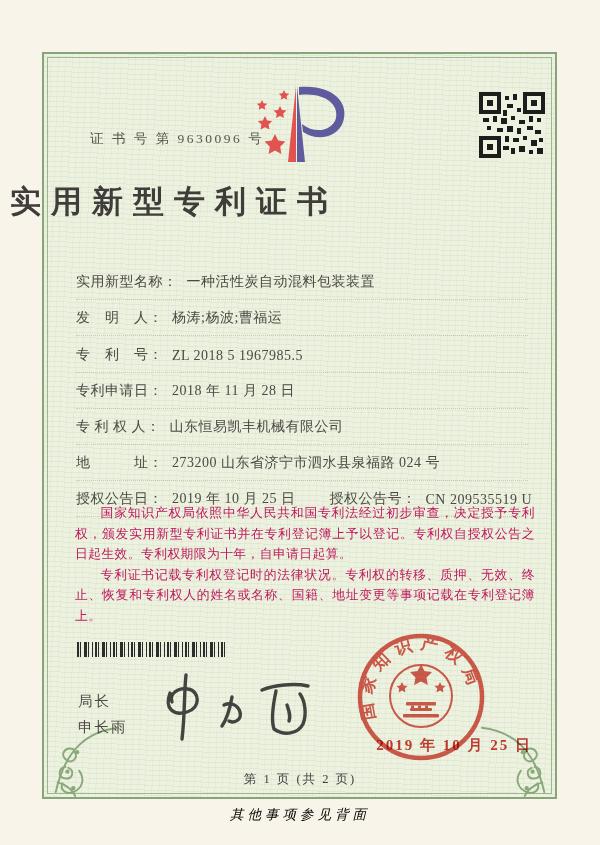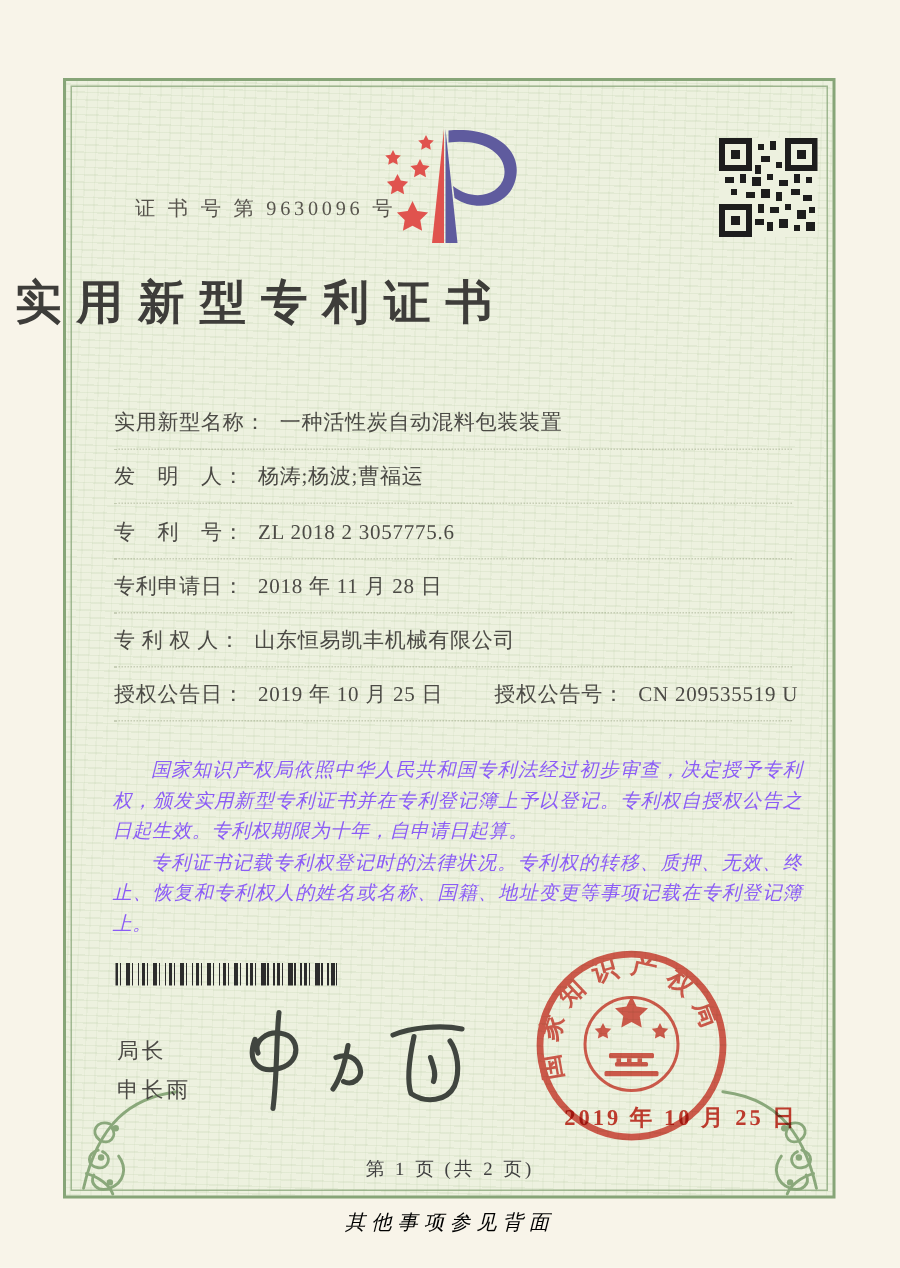--- a/index.html
+++ b/index.html
@@ -45,22 +45,22 @@
     height:36.2px; display:flex; align-items:flex-end; padding-bottom:8px;
     border-bottom:1px dotted rgba(125,137,104,.34);
     letter-spacing:.5px; white-space:nowrap;
   }
   .flabel { flex:0 0 auto; }
   .fvalue { margin-left:9px;margin-top:27px; }
   .frow.grant .fvalue { margin-right:34px; }
   
   .legal {
     position:absolute; left:75px; top:503px; width:460px;
-    font-size:12.8px; line-height:20.6px; color:#8b5cf6;
-    font-style:italic; letter-spacing:.4px; text-align:justify;
+    font-size:12.8px; line-height:20.6px; color:#be185d;
+    letter-spacing:.4px; text-align:justify;
   }
   .legal p { text-indent:2em; }
   
   .barcode {
     position:absolute; left:77px; top:642px; width:150px; height:15px;
     background:repeating-linear-gradient(90deg,
       #2c2c2c 0 2px, transparent 2px 3px,
       #2c2c2c 3px 4px, transparent 4px 7px,
       #2c2c2c 7px 10px, transparent 10px 11px,
       #2c2c2c 11px 12px, transparent 12px 15px,
@@ -179,29 +179,33 @@
   <div class="frow">
     <span class="flabel">实用新型名称：</span>
     <span class="fvalue">一种活性炭自动混料包装装置</span>
   </div>
   <div class="frow">
     <span class="flabel">发　明　人：</span>
     <span class="fvalue">杨涛;杨波;曹福运</span>
   </div>
   <div class="frow">
     <span class="flabel">专　利　号：</span>
-    <span class="fvalue">ZL 2018 2 3057775.6</span>
+    <span class="fvalue">ZL 2018 5 1967985.5</span>
   </div>
   <div class="frow">
     <span class="flabel">专利申请日：</span>
     <span class="fvalue">2018 年 11 月 28 日</span>
   </div>
   <div class="frow">
     <span class="flabel">专 利 权 人：</span>
     <span class="fvalue">山东恒易凯丰机械有限公司</span>
+  </div>
+  <div class="frow">
+    <span class="flabel">地　　　址：</span>
+    <span class="fvalue">273200 山东省济宁市泗水县泉福路 024 号</span>
   </div>
   <div class="frow grant">
     <span class="flabel">授权公告日：</span>
     <span class="fvalue">2019 年 10 月 25 日</span>
     <span class="flabel">授权公告号：</span>
     <span class="fvalue">CN 209535519 U</span>
   </div>
 </div>
 
 <div class="legal">

